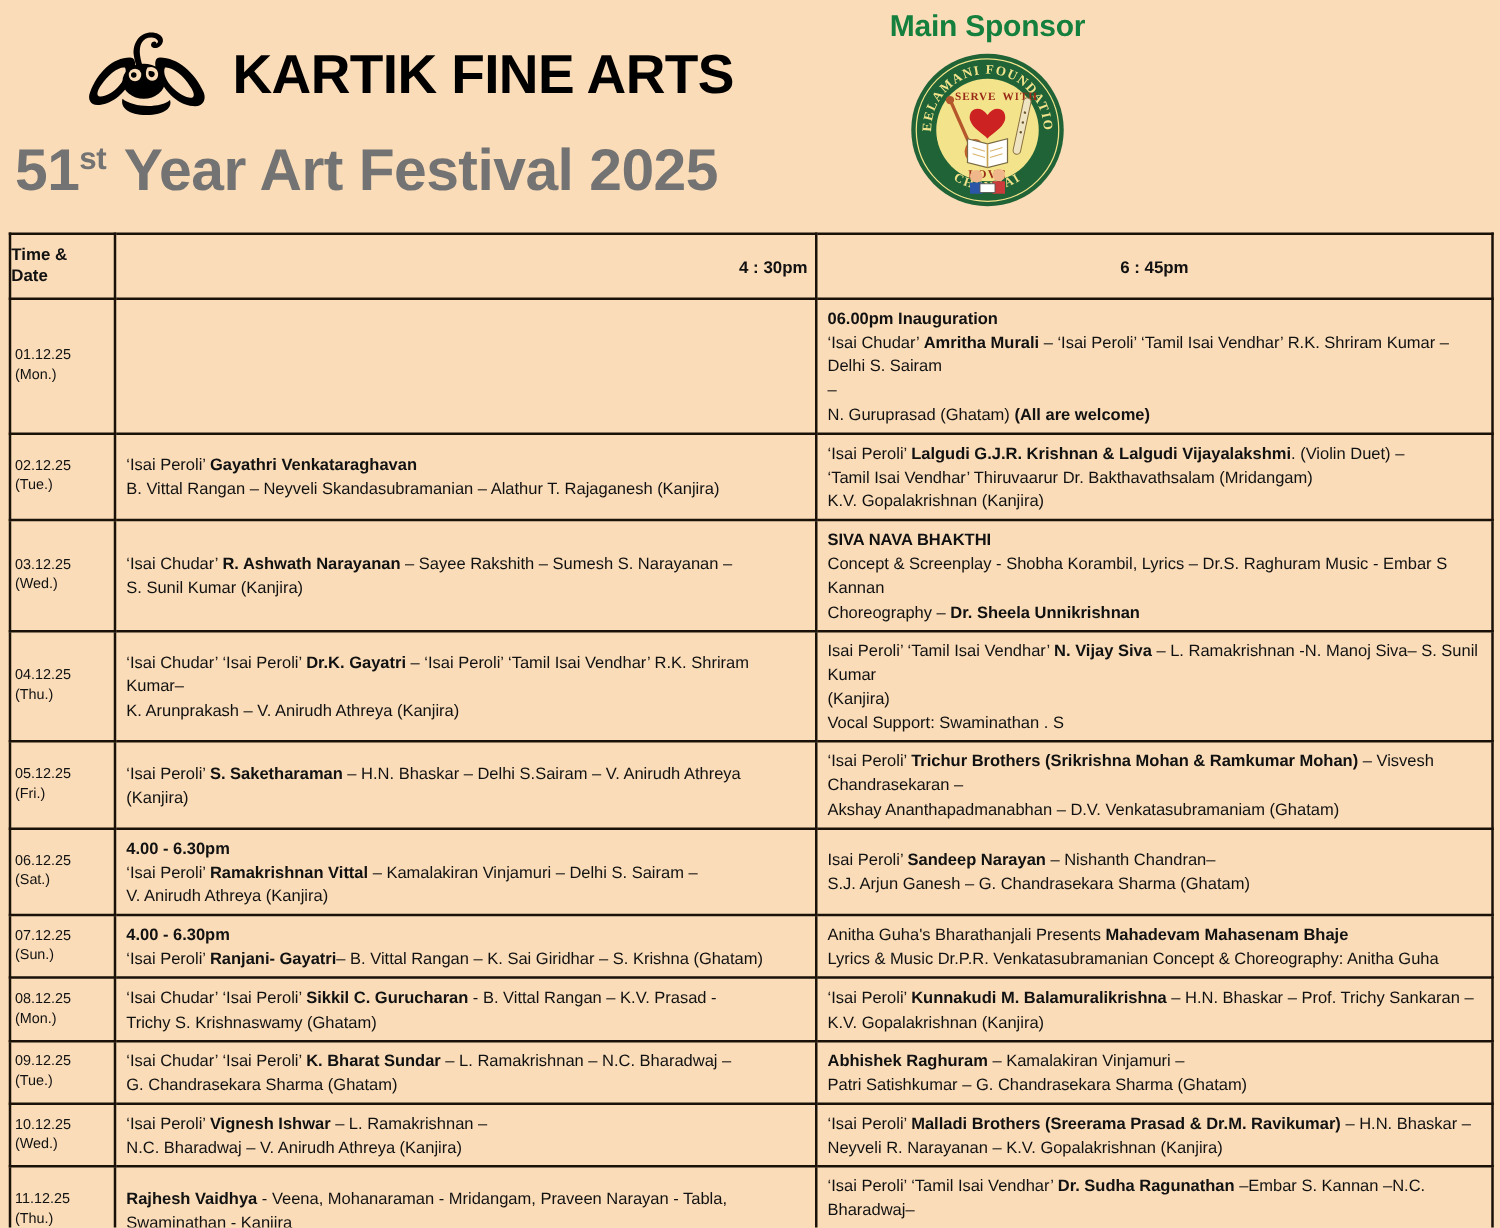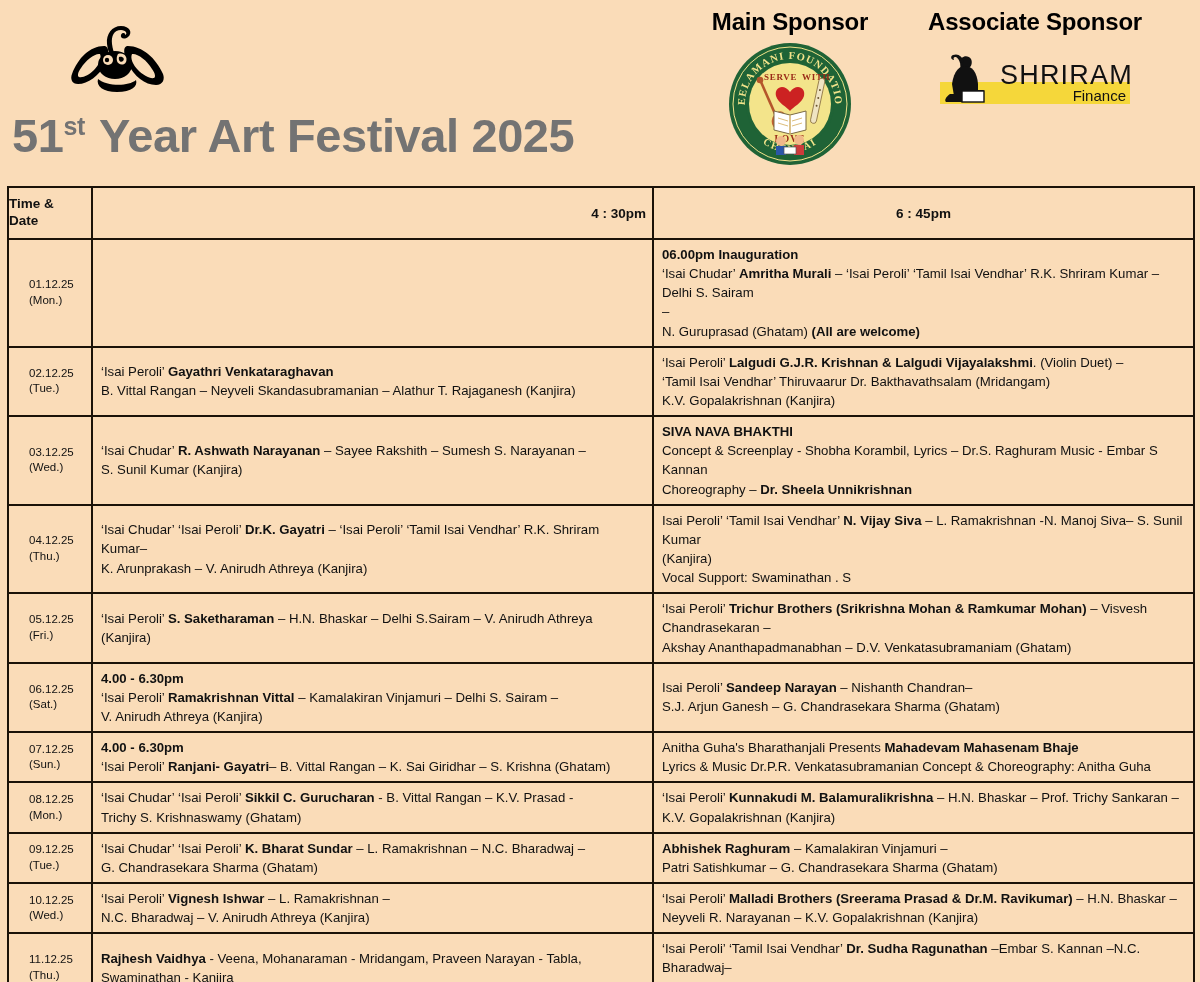--- a/index.html
+++ b/index.html
@@ -69,21 +69,21 @@
   .sponsor-block {
     position: absolute;
     top: 8px;
     text-align: center;
   }
   .sponsor-main { left: 690px; width: 200px; }
   .sponsor-assoc { left: 900px; width: 270px; }
   .sponsor-label {
     font-size: 24px;
     font-weight: bold;
-    color: #000000;
+    color: #15803d;
     white-space: nowrap;
     letter-spacing: -0.2px;
   }
   .seal-wrap {
     margin: 6px auto 0;
     width: 124px;
     height: 124px;
   }
   .shriram-wrap {
     margin: 14px auto 0;
@@ -122,21 +122,21 @@
     padding-left: 0;
     line-height: 1.25;
   }
   th.h-slot1 { text-align: right; }
   th.h-slot2 { text-align: center; }
 
   td.datecell {
     font-size: 11.5px;
     line-height: 1.35;
     text-align: left;
-    padding-left: 20px;
+    padding-left: 3px;
     vertical-align: middle;
     white-space: nowrap;
   }
   td.prog {
     font-size: 13.2px;
     line-height: 1.45;
     text-align: left;
     vertical-align: middle;
     padding: 5px 8px;
   }
@@ -158,20 +158,21 @@
           <path d="M38 22 C24 22 12 34 6 50 C4 55 6 60 12 60 C22 60 33 52 39 40 C43 32 44 22 38 22 Z M34 30 C36 34 33 41 28 46 C23 51 17 54 13 53 C11 52 12 48 15 44 C20 36 29 29 34 30 Z"></path>
           <path d="M62 22 C76 22 90 34 97 50 C99 55 97 61 90 61 C79 61 68 52 62 40 C58 32 56 22 62 22 Z M66 30 C64 34 67 41 72 46 C77 51 84 55 88 54 C90 53 89 49 86 45 C81 36 71 29 66 30 Z"></path>
           <ellipse cx="49" cy="41" rx="17" ry="14"></ellipse>
           <path d="M32 55 C40 62 62 63 70 56 C72 62 66 68 51 68 C37 68 30 62 32 55 Z"></path>
           <circle cx="42" cy="36" r="5" fill="#fadcb8"></circle>
           <circle cx="41" cy="36" r="2.2" fill="#000"></circle>
           <path d="M52 30 C58 28 62 33 60 38 C58 42 52 41 51 37 C50 33 52 30 52 30 Z" fill="#fadcb8"></path>
           <path d="M53 33 C57 32 59 35 57 37 C55 39 52 37 53 33 Z" fill="#000"></path>
         </g>
       </svg>
+      <div class="brand-name">KARTIK FINE ARTS</div>
     </div>
 
     <div class="festival-title">
       <span>51</span><span class="ordinal">st</span><span class="spacer"></span><span>Year Art Festival 2025</span>
     </div>
 
     <div class="sponsor-block sponsor-main">
       <div class="sponsor-label">Main Sponsor</div>
       <div class="seal-wrap">
         <svg viewBox="0 0 124 124" width="124" height="124" aria-hidden="true">
@@ -216,39 +217,20 @@
             <circle cx="53" cy="99" r="5" fill="#f0b88a"></circle>
             <path d="M48 104 L58 104 L58 113 L48 113 Z" fill="#2b56a8"></path>
             <circle cx="71" cy="98" r="5" fill="#f0b88a"></circle>
             <path d="M66 103 L76 103 L76 113 L66 113 Z" fill="#cc3b3b"></path>
             <path d="M56 105 L68 105 L68 112 L56 112 Z" fill="#ffffff" stroke="#555" stroke-width="0.7"></path>
           </g>
         </svg>
       </div>
     </div>
 
-    <div class="sponsor-block sponsor-assoc">
-      <div class="sponsor-label">Associate Sponsor</div>
-      <div class="shriram-wrap">
-        <svg viewBox="0 0 190 62" width="190" height="62" aria-hidden="true">
-          <rect x="0" y="32" width="190" height="22" fill="#f5d73a"></rect>
-
-          <g fill="#111">
-            <path d="M20 12 C20 6 28 4 31 9 C33 13 31 18 27 19 L27 24 L21 24 Z"></path>
-            <path d="M12 34 C14 20 20 16 25 16 C32 16 37 22 38 34 L38 46 L14 46 Z"></path>
-            <path d="M24 12 C22 6 18 3 13 5 C10 6 11 10 14 10 C12 6 18 5 20 13 Z"></path>
-            <path d="M10 44 C6 47 4 50 6 52 L40 52 L40 44 Z"></path>
-            <rect x="22" y="40" width="22" height="12" rx="1"></rect>
-          </g>
-          <rect x="22" y="41" width="22" height="11" fill="#fff" stroke="#111" stroke-width="1.4"></rect>
-          <text x="60" y="34" font-family="'Liberation Sans', sans-serif" font-size="27" letter-spacing="1.2" fill="#111">SHRIRAM</text>
-          <text x="186" y="51" font-family="'Liberation Sans', sans-serif" font-size="15" fill="#111" text-anchor="end">Finance</text>
-        </svg>
-      </div>
-    </div>
   </div>
 
   <table class="sched-table">
     <colgroup>
       <col class="c-date">
         <col class="c-eve">
         <col class="c-nite">
     </colgroup>
     <thead>
       <tr>

